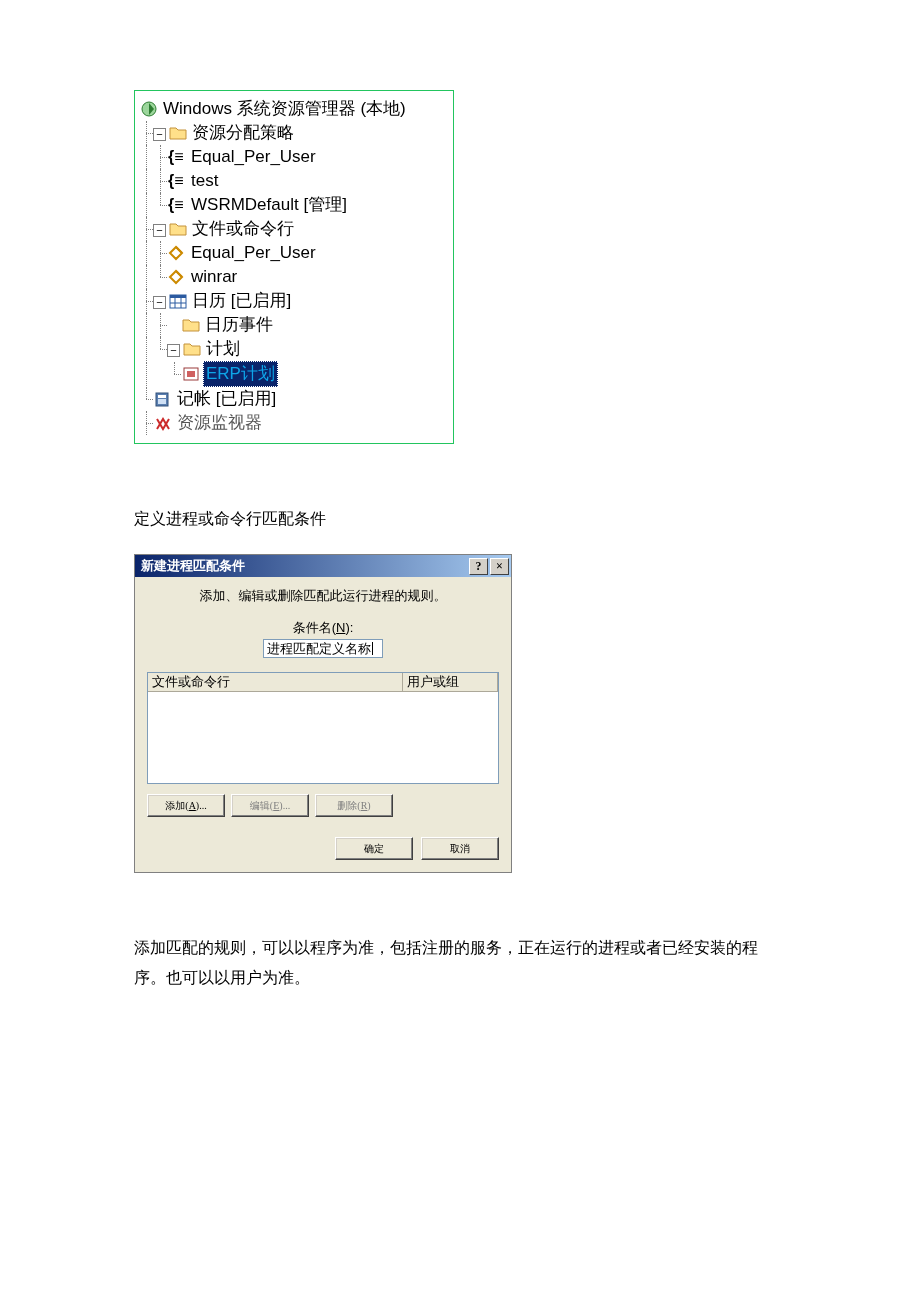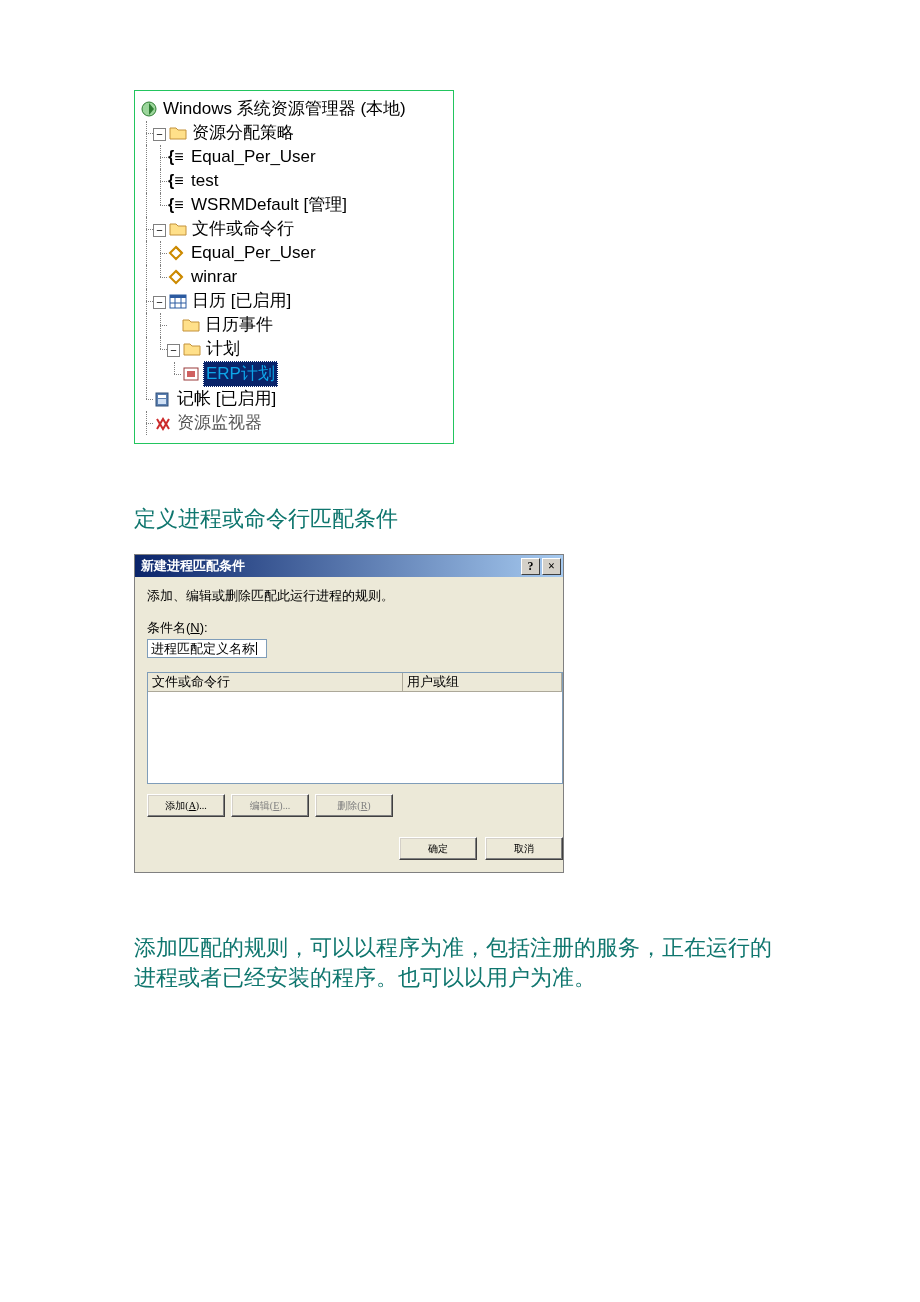--- a/index.html
+++ b/index.html
@@ -93,29 +93,29 @@
   }
   .ico svg { display:block; }
   .node-sel {
     background:#0a246a;
     color:#0ea5e9;
     padding:0 2px;
     border:1px dotted #fff;
   }
   
   .body-text {
-    font-size:22px;
+    font-size:16px;
     line-height: 30px;
-    color:#0f766e;
+    color:#000000;
   }
   .body-text.mt1 { margin-top: 60px; margin-bottom: 20px;}
   .body-text.mt2 { margin-top: 60px; }
   
   .dialog {
-    width: 430px;
+    width: 378px;
     border: 1px solid #808080;
     background: #fde047;
     font-family: "SimSun", Tahoma, sans-serif;
     font-size: 13px;
     color:#000;
     box-sizing: border-box;
   }
   .titlebar {
     height:22px;
     display:flex;
@@ -132,22 +132,23 @@
     background:#d4d0c8;
     border:1px solid #fff;
     border-right-color:#404040;border-bottom-color:#404040;
     color:#000;font-family:Tahoma;
     font-size:12px;font-weight:bold;
     display:inline-flex;align-items:center;justify-content:center;
     margin-left:2px;
     line-height:1;
   }
   .dlg-body{
-    padding:10px 0 12px 12px;
+    padding:10px 12px 12px 12px;
     background:#ece9d8;
+    text-align:center;
   }
   .dlg-desc{margin-bottom:14px;}
   .fld-label{margin-bottom:2px;}
   .fld-label u{text-decoration:underline;}
   .textbox{
     width:120px;height:19px;
     border:1px solid #7f9db9;
     background:#fff;
     padding:0 3px;
     font-size:13px;

